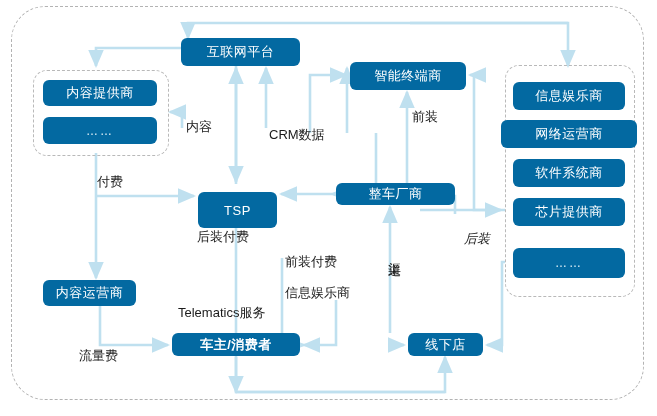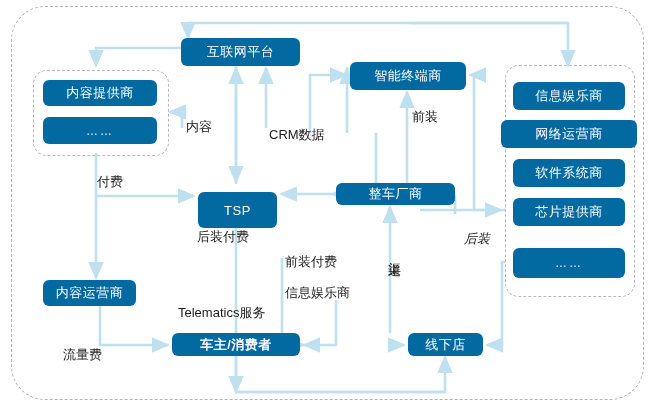--- a/index.html
+++ b/index.html
@@ -129,15 +129,15 @@
   <div class="lbl" style="left:285px;top:255px;">前装付费</div>
 
   <div class="lbl" style="left:285px;top:286px;">信息娱乐商</div>
 
   <div class="lbl" style="left:178px;top:306px;">Telematics服务</div>
 
   <div class="lbl vert" style="left:386px;top:252px;">渠道</div>
 
   <div class="lbl" style="left:464px;top:232px;font-style:italic;">后装</div>
 
-  <div class="lbl" style="left:63px;top:349px;font-family:Liberation Mono, monospace;">流量费</div>
+  <div class="lbl" style="left:79px;top:349px;">流量费</div>
 
 </div>
 
 </body></html>

